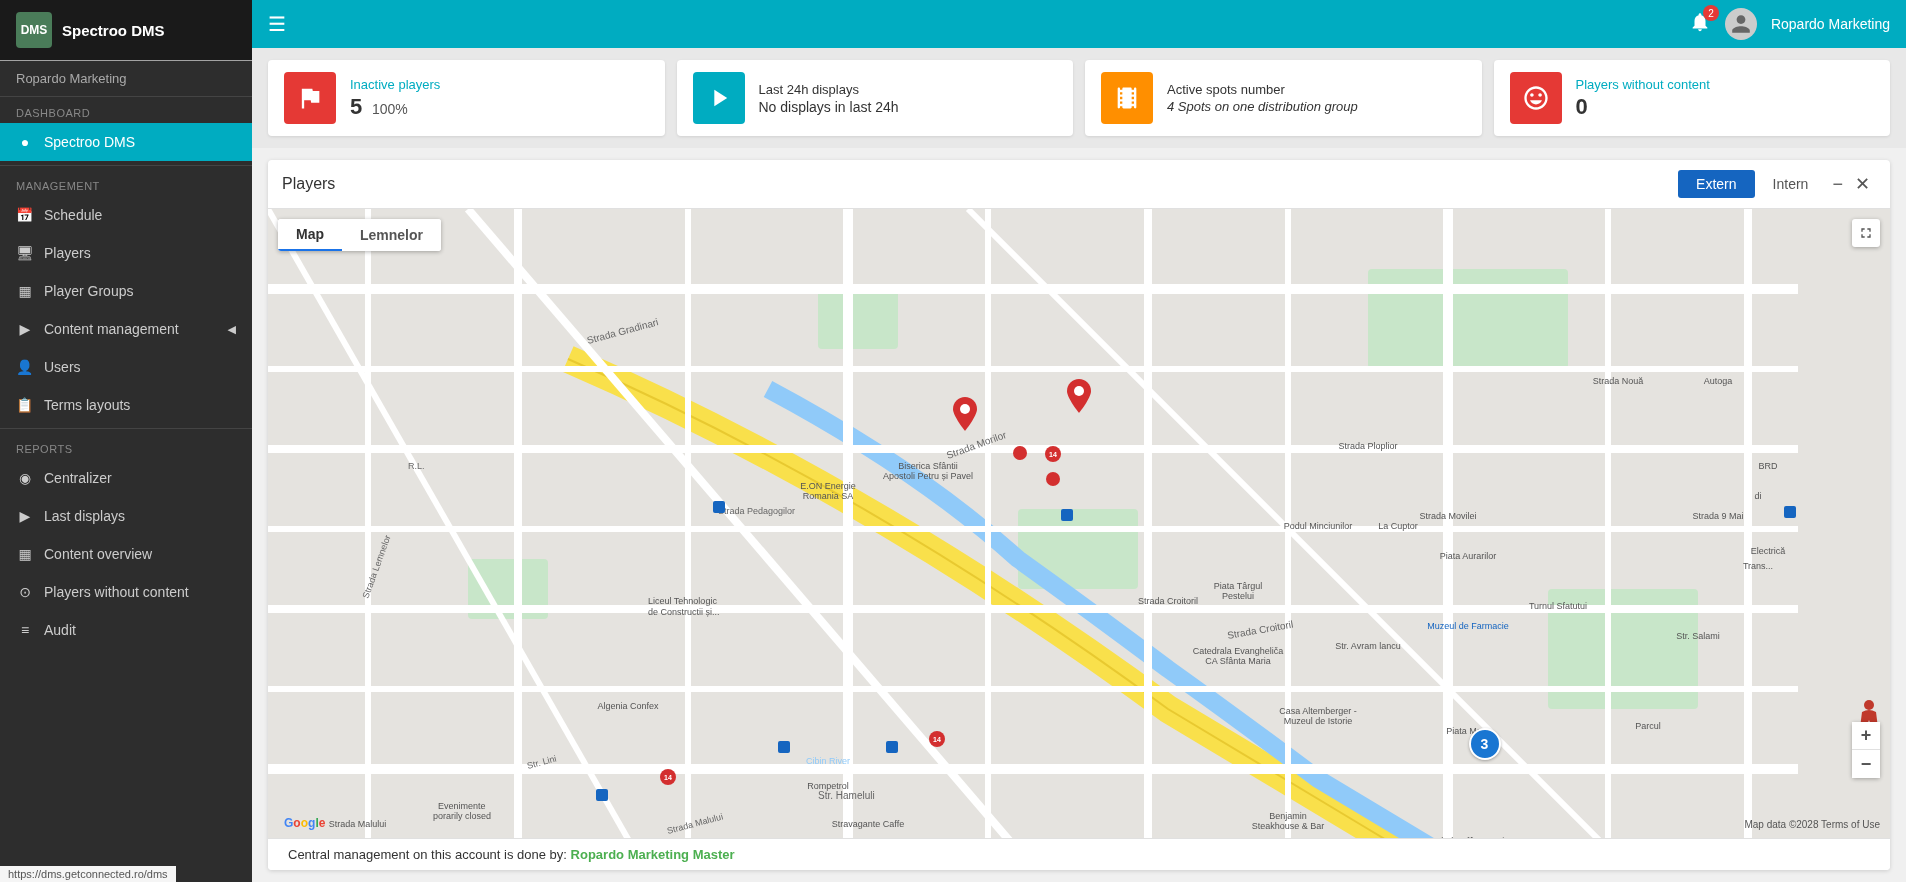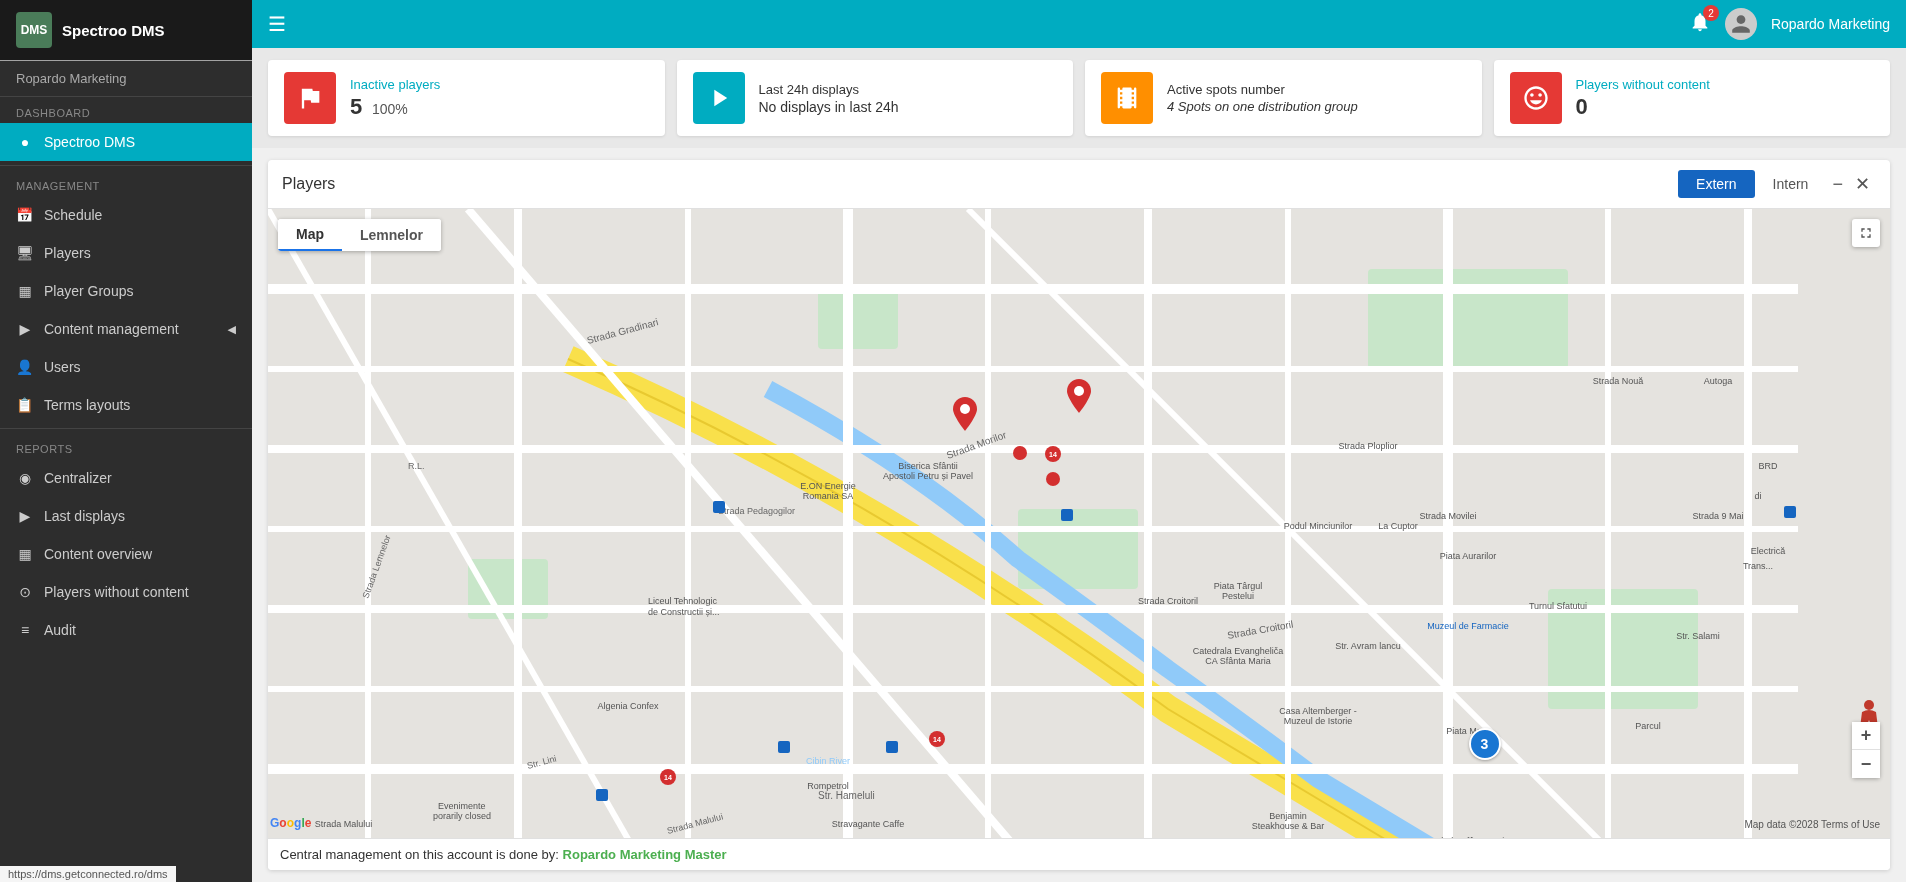--- a/index.html
+++ b/index.html
@@ -283,21 +283,21 @@
     #pegman {
       position: absolute;
       right: 10px;
       bottom: 100px;
       z-index: 10;
     }
 
     #google-logo {
       position: absolute;
       bottom: 8px;
-      left: 2px;
+      left: 16px;
       font-size: 12px;
       font-weight: bold;
       color: #555;
       z-index: 10;
     }
     #map-attribution {
       position: absolute;
       bottom: 8px;
       right: 10px;
       font-size: 10px;
@@ -321,21 +321,21 @@
       display: flex; align-items: center; justify-content: center;
       color: white;
       font-size: 14px;
       font-weight: bold;
       border: 2px solid white;
       box-shadow: 0 1px 3px rgba(0,0,0,0.3);
     }
 
     
     #footer-text {
-      padding: 8px 12px;
+      padding: 8px 20px;
       font-size: 13px;
       color: #333;
       background: white;
       border-top: 1px solid #e0e0e0;
       flex-shrink: 0;
     }
     #footer-text span.highlight { color: #4caf50; font-weight: bold; }
 
     
     #status-bar {

